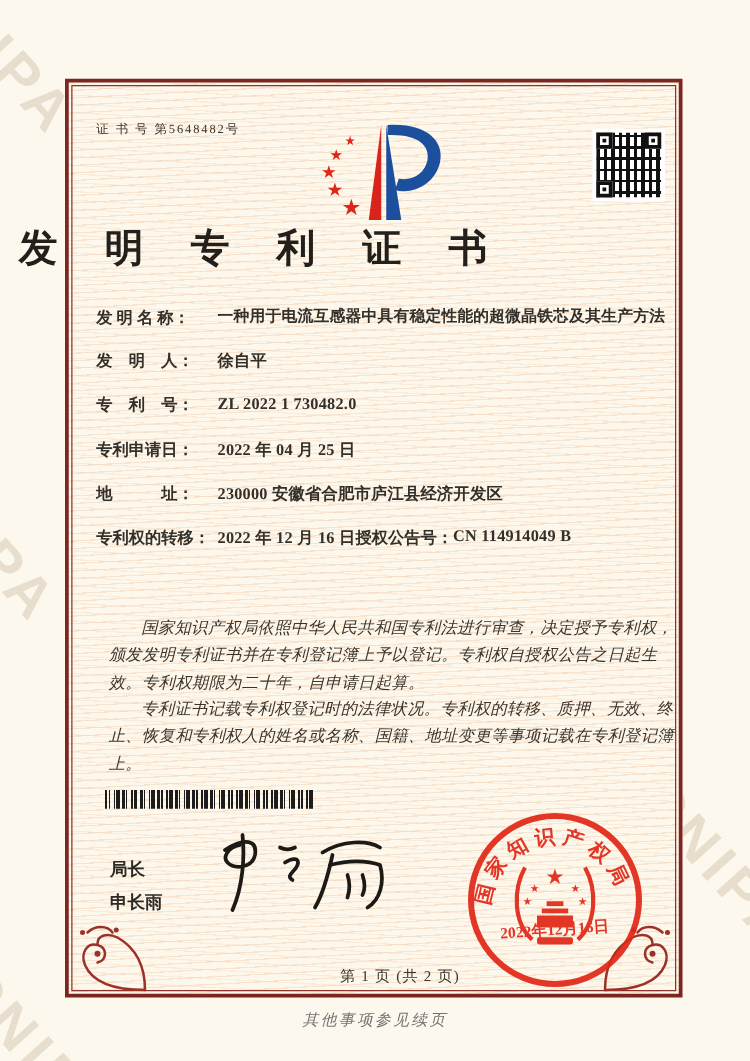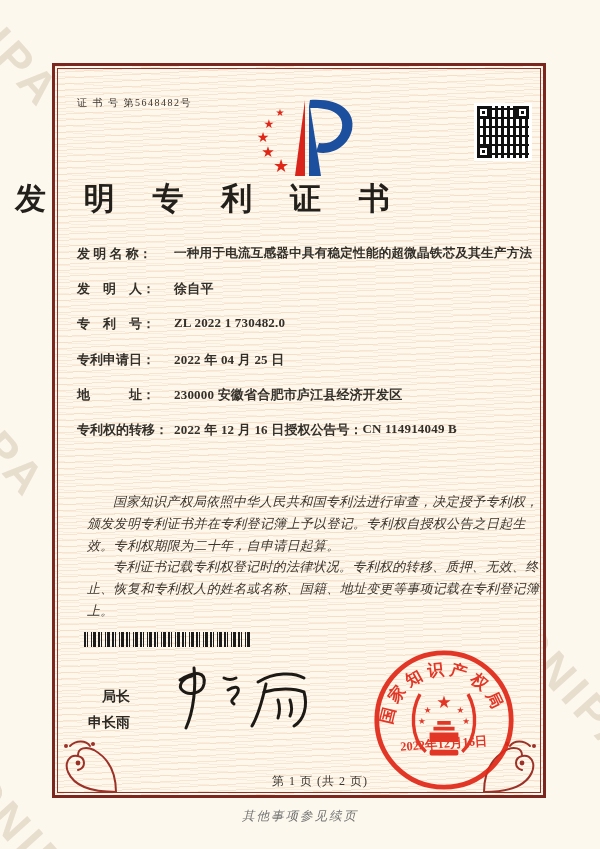--- a/index.html
+++ b/index.html
@@ -57,21 +57,21 @@
     font-style:italic;color:#3c352c;letter-spacing:0.3px;
   }
   .barcode{
     position:absolute;left:84px;top:632px;width:167px;height:15px;z-index:4;
     background:repeating-linear-gradient(90deg,
       #1c1c1c 0 2px, rgba(0,0,0,0) 2px 3px,
       #1c1c1c 3px 4px, rgba(0,0,0,0) 4px 7px,
       #1c1c1c 7px 8px, rgba(0,0,0,0) 8px 9px,
       #1c1c1c 9px 12px, rgba(0,0,0,0) 12px 14px);
   }
-  .director-block{position:absolute;left:88px;top:684px;z-index:4;font-size:14px;font-weight:bold;color:#2d2a25;line-height:26px;text-align:right;}
+  .director-block{position:absolute;left:88px;top:684px;z-index:4;font-size:14px;font-weight:bold;color:#2d2a25;line-height:26px;}
   .signature{position:absolute;left:162px;top:662px;z-index:5;}
   .seal{position:absolute;left:372px;top:648px;width:144px;height:144px;z-index:6;opacity:0.92;}
   .page-info{position:absolute;left:0;right:0;top:773px;z-index:4;text-align:center;font-size:12px;color:#3a352e;letter-spacing:1px;margin-left:40px;}
   .continuation{position:absolute;left:0;right:0;top:808px;z-index:4;text-align:center;font-size:12.5px;font-style:italic;color:#737373;letter-spacing:2px;}
 </style>
 </head>
 <body>
 
 <div class="watermark" style="left:-38px;top:-40px;">CNIPA</div>
 <div class="watermark" style="left:398px;top:196px;">CNIPA</div>

